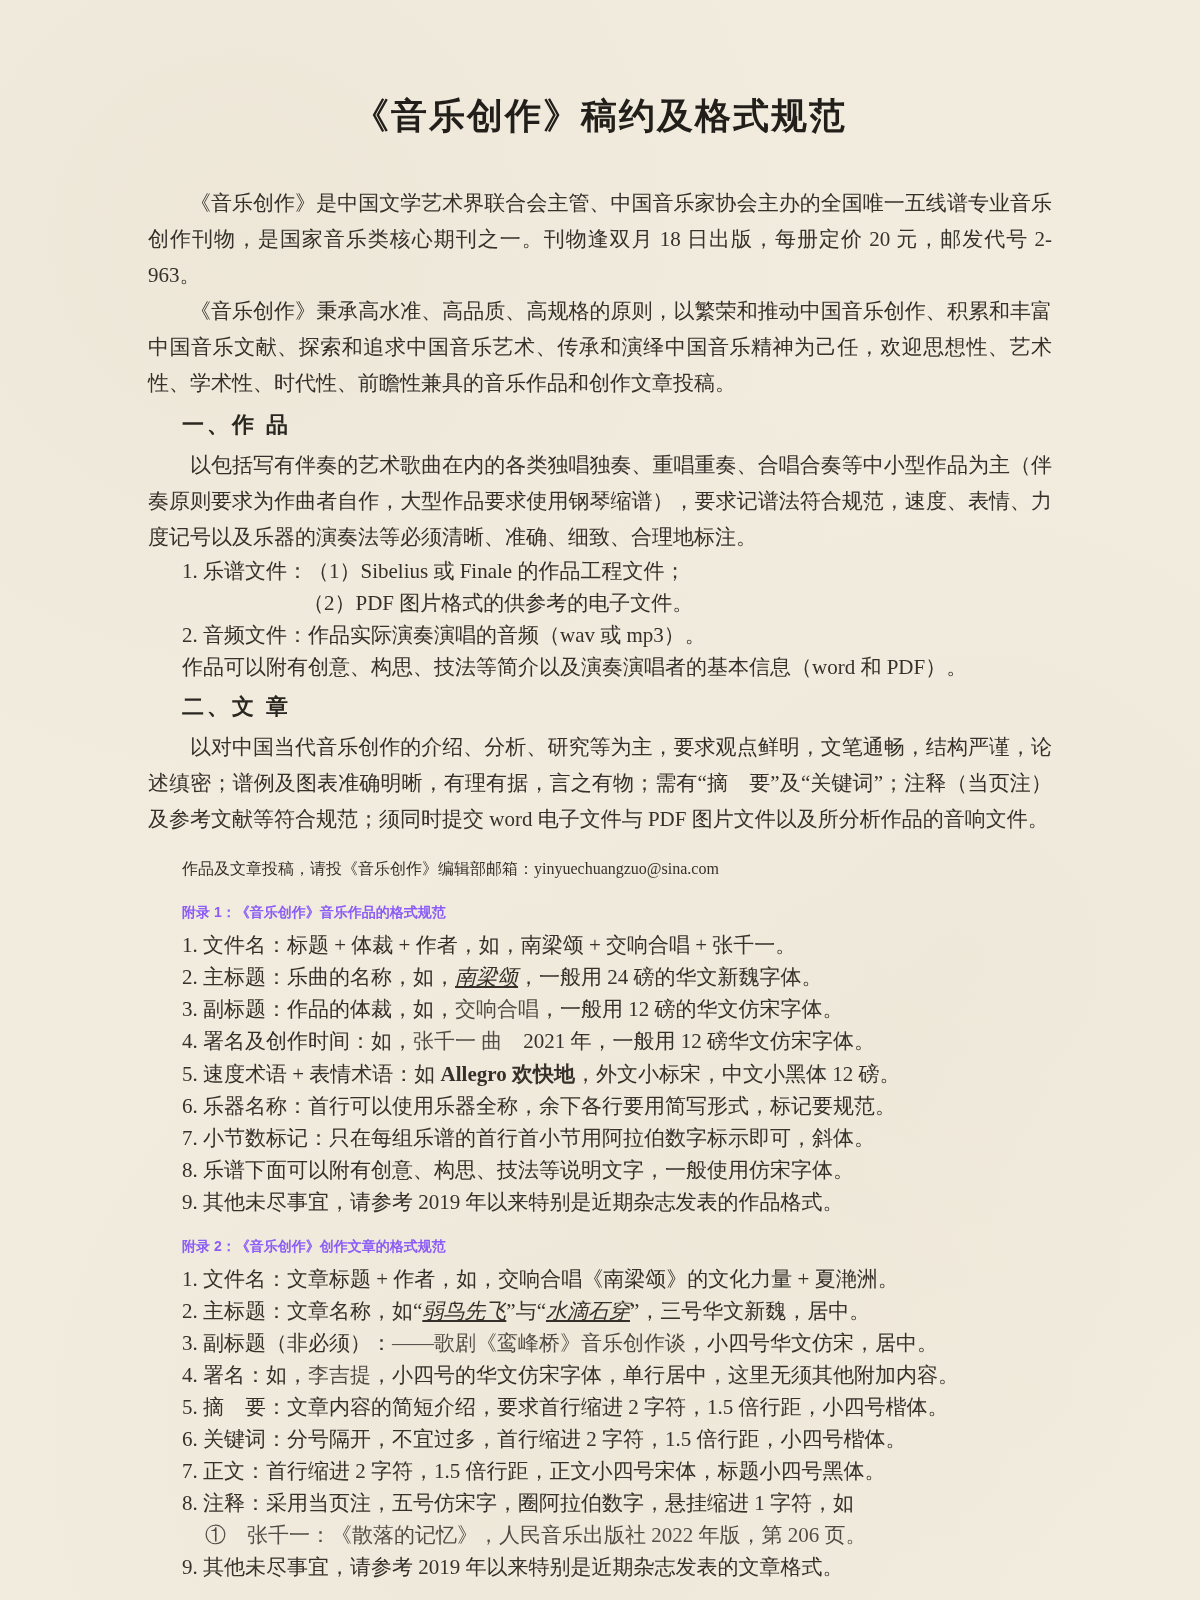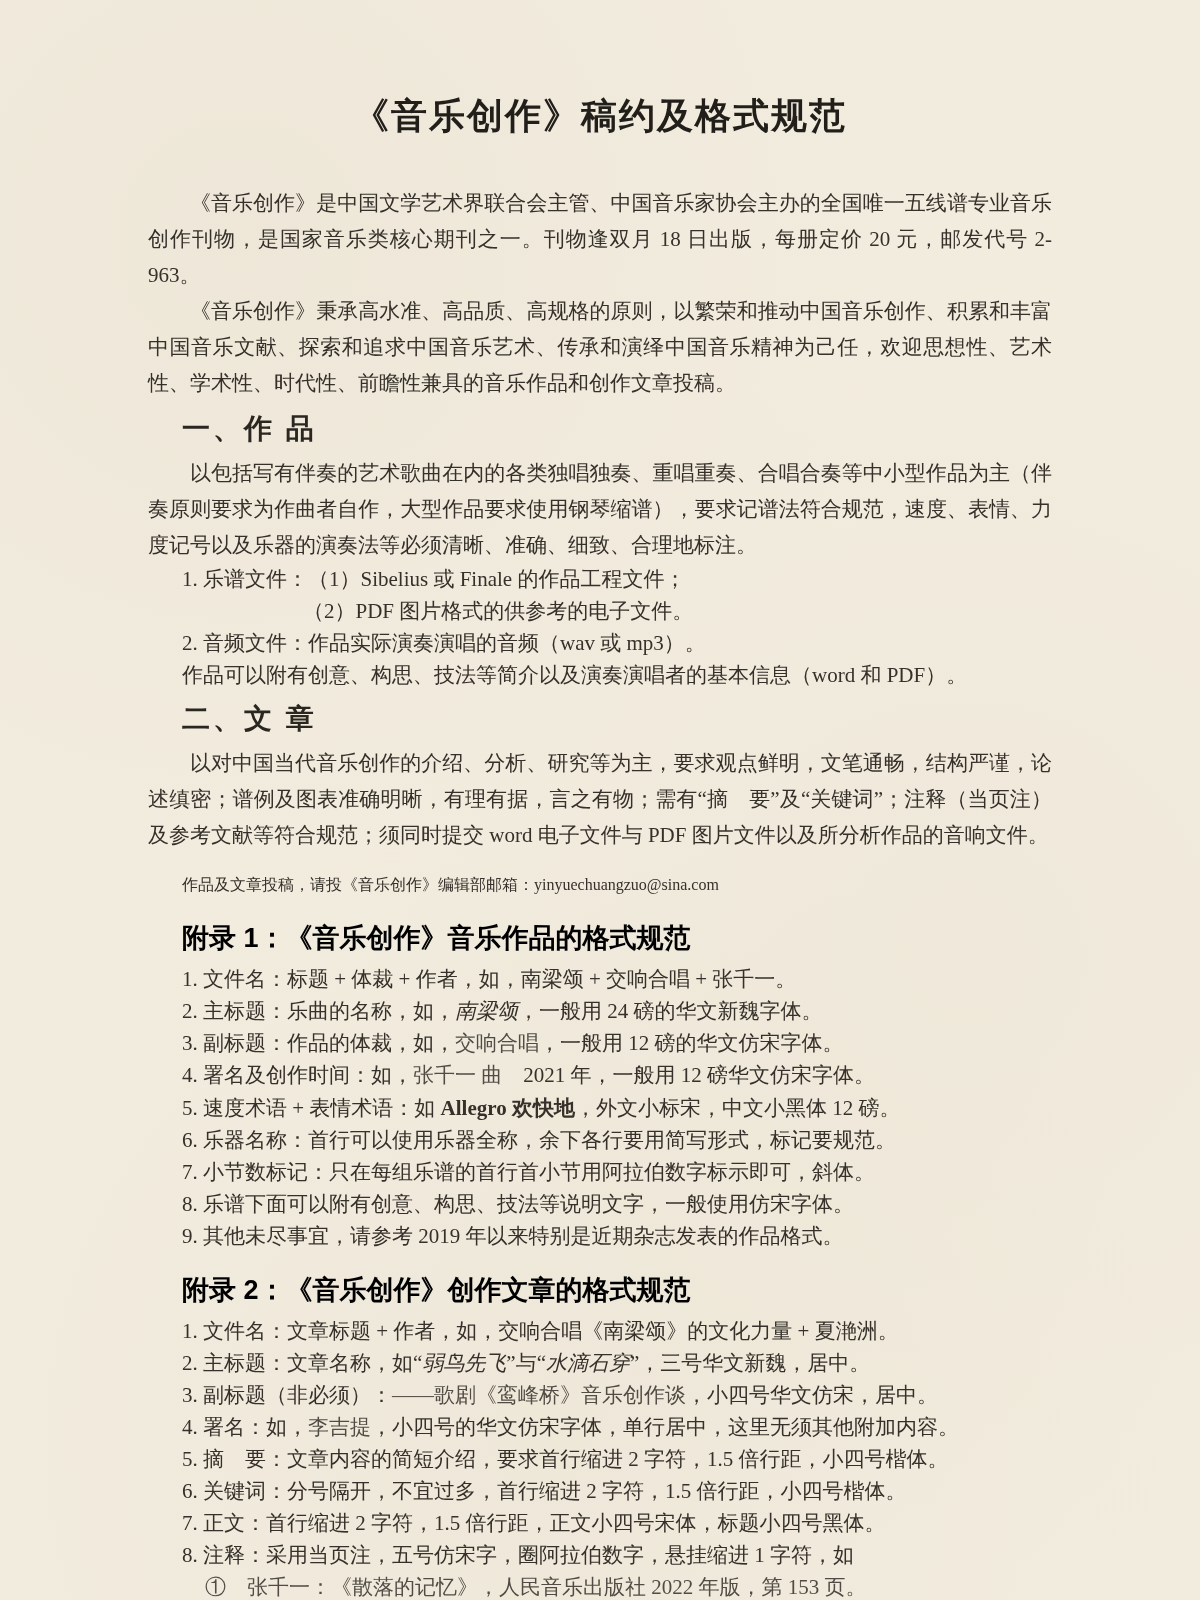--- a/index.html
+++ b/index.html
@@ -33,21 +33,21 @@
   .para {
     margin: 0;
     font-size: 21px;
     line-height: 36px;
     text-align: justify;
     text-indent: 2em;
   }
   .sec-heading {
     margin: 9px 0 7px 0;
     padding-left: 34px;
-    font-size: 28px;
+    font-size: 22px;
     font-weight: bold;
     color: #2a2620;
     font-family: "Liberation Sans", "DejaVu Sans", sans-serif;
     letter-spacing: 3px;
   }
   .line {
     font-size: 21px;
     line-height: 31px;
     margin: 1px 0;
     padding-left: 34px;
@@ -56,34 +56,34 @@
   .line.footnote { padding-left: 57px; }
   .email-line {
     font-size: 16px;
     line-height: 31px;
     margin: 16px 0 20px 0;
     padding-left: 34px;
   }
   .appendix-heading {
     margin: 20px 0 8px 0;
     padding-left: 34px;
-    font-size: 27px;
+    font-size: 14px;
     font-weight: bold;
-    color: #000000;
+    color: #8b5cf6;
     font-family: "Liberation Sans", "DejaVu Sans", sans-serif;
   }
   .doc-footer {
     margin-top: 24px;
     padding-right: 52px;
     font-size: 21px;
     text-align: right;
   }
   .doc-footer .gap { display: inline-block; width: 2em; }
   
-  .rt-xw { font-style: italic; font-weight: 500; }          
+  .rt-xw { font-style: italic; font-weight: 500; text-decoration: underline; }          
   .rt-fs { opacity: 0.85; margin-top: 36px; }                                  
   .rt-b  { font-weight: bold; }                              
   .rt-bs { font-weight: bold; font-family: "Liberation Sans", "DejaVu Sans", sans-serif; text-align: center; } 
 </style>
 </head>
 <body>
 
 <div class="page">
 
   <h1 class="doc-title">《音乐创作》稿约及格式规范</h1>
@@ -116,20 +116,20 @@
 
   <h3 class="appendix-heading">附录 2：《音乐创作》创作文章的格式规范</h3>
   <div class="line"><span>1. 文件名：文章标题 + 作者，如，交响合唱《南梁颂》的文化力量 + 夏滟洲。</span></div>
   <div class="line"><span>2. 主标题：文章名称，如“</span><span class="rt-xw">弱鸟先飞</span><span>”与“</span><span class="rt-xw">水滴石穿</span><span>”，三号华文新魏，居中。</span></div>
   <div class="line"><span>3. 副标题（非必须）：</span><span class="rt-fs">——歌剧《鸾峰桥》音乐创作谈</span><span>，小四号华文仿宋，居中。</span></div>
   <div class="line"><span>4. 署名：如，</span><span class="rt-fs">李吉提</span><span>，小四号的华文仿宋字体，单行居中，这里无须其他附加内容。</span></div>
   <div class="line"><span>5. 摘　要：文章内容的简短介绍，要求首行缩进 2 字符，1.5 倍行距，小四号楷体。</span></div>
   <div class="line"><span>6. 关键词：分号隔开，不宜过多，首行缩进 2 字符，1.5 倍行距，小四号楷体。</span></div>
   <div class="line"><span>7. 正文：首行缩进 2 字符，1.5 倍行距，正文小四号宋体，标题小四号黑体。</span></div>
   <div class="line"><span>8. 注释：采用当页注，五号仿宋字，圈阿拉伯数字，悬挂缩进 1 字符，如</span></div>
-  <div class="line footnote"><span class="rt-fs">①　张千一：《散落的记忆》，人民音乐出版社 2022 年版，第 153 页。</span></div>
+  <div class="line footnote"><span class="rt-fs">①　张千一：《散落的记忆》，人民音乐出版社 2022 年版，第 206 页。</span></div>
   <div class="line"><span>9. 其他未尽事宜，请参考 2019 年以来特别是近期杂志发表的文章格式。</span></div>
 
   <div class="doc-footer">
     <span>《音乐创作》编辑部</span><span class="gap"></span><span>2026 年 4 月</span>
   </div>
 
 </div>
 
 </body></html>

